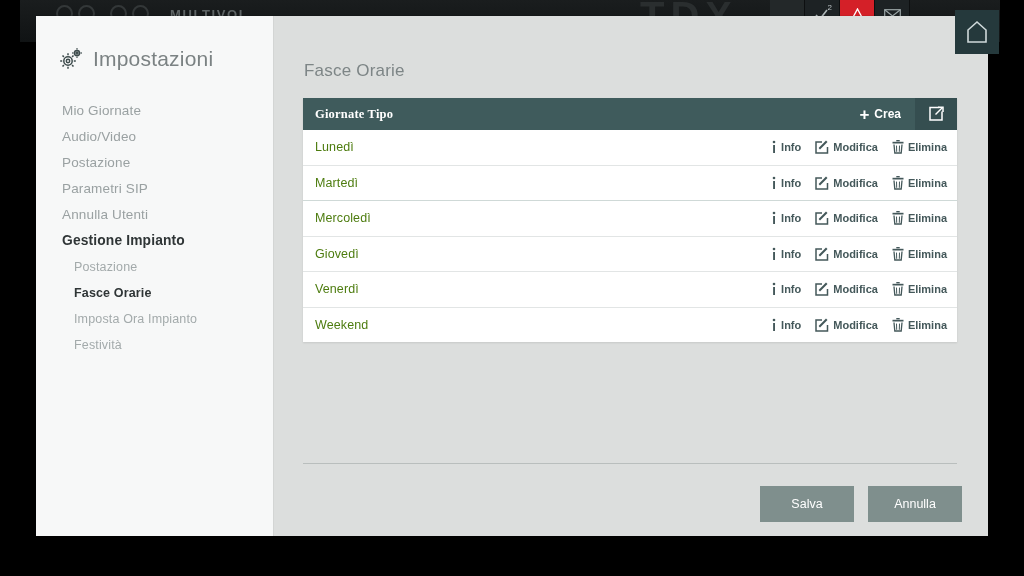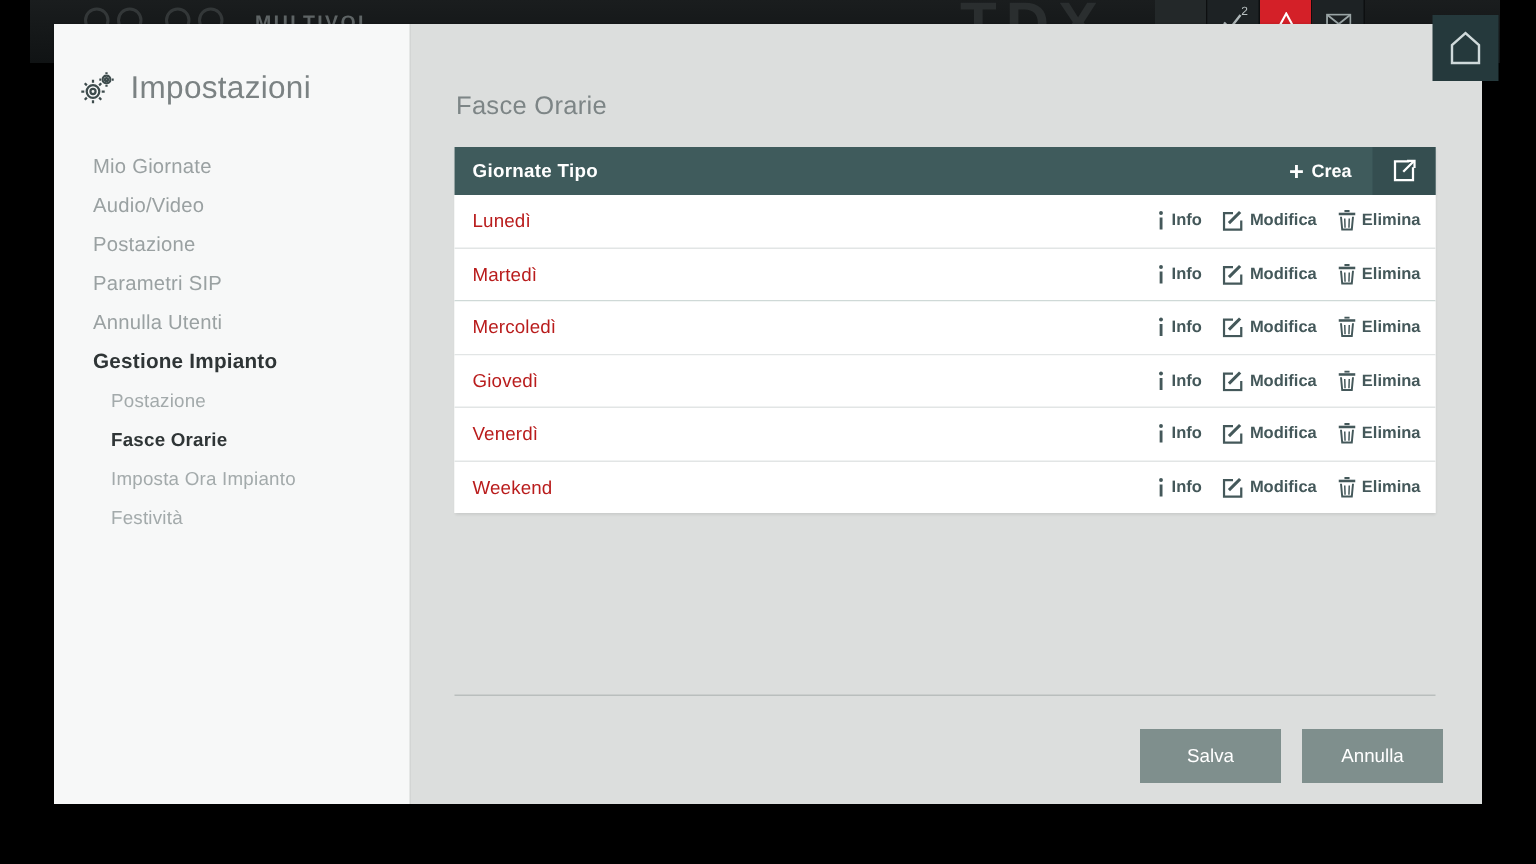--- a/index.html
+++ b/index.html
@@ -92,21 +92,21 @@
   .sidebar {
     width: 238px;
     background: #f7f8f8;
     border-right: 1px solid #d3d5d4;
     box-sizing: border-box;
     padding-top: 22px;
     flex: none;
   }
   .side-head {
     display: flex; align-items: center;
-    padding: 0 0 0 16px;
+    padding: 0 0 0 22px;
     height: 42px;
   }
   .side-head .gear { width: 26px; height: 24px; flex: none; }
   .side-title {
     font-size: 21px; color: #7b8283; font-weight: normal;
     margin-left: 9px; letter-spacing: .2px;
   }
   .side-menu { margin-top: 18px; }
   .side-item {
     padding: 0 0 0 26px;
@@ -148,21 +148,21 @@
     box-shadow: 0 1px 2px rgba(0,0,0,.10);
   }
   .t-head {
     height: 32px;
     background: #3f5b5c;
     display: flex; align-items: center;
     color: #fff;
     padding-left: 12px;
     position: relative;
   }
-  .t-head-label { font-size: 12.5px; font-weight: bold; letter-spacing: .2px; }
+  .t-head-label { font-size: 12.5px; font-weight: bold; letter-spacing: .2px; font-family: Liberation Serif, serif; }
   .t-head-actions {
     position: absolute; right: 0; top: 0; height: 32px;
     display: flex; align-items: stretch;
   }
   .crea-btn {
     display: flex; align-items: center; gap: 5px;
     padding: 0 14px 0 8px;
     color: #fff; font-size: 12px; font-weight: bold;
     cursor: pointer;
   }
@@ -177,21 +177,21 @@
     height: 34.5px;
     display: flex; align-items: center;
     border-bottom: 1px solid #e2e5e5;
     position: relative;
     background: #fff;
   }
   .t-row:last-child { border-bottom: none; }
   .t-row.sep-strong { border-bottom: 1px solid #cfd9d7; }
   .t-cell-name {
     padding-left: 12px;
-    font-size: 12.5px; color: #b91c1c;
+    font-size: 12.5px; color: #4d7c0f;
     letter-spacing: .1px;
   }
   .row-actions {
     position: absolute; right: 10px; top: 0; height: 100%;
     display: flex; align-items: center; gap: 14px;
   }
   .act {
     display: flex; align-items: center; gap: 4px;
     font-size: 11px; font-weight: bold; color: #44585a;
     cursor: pointer;

